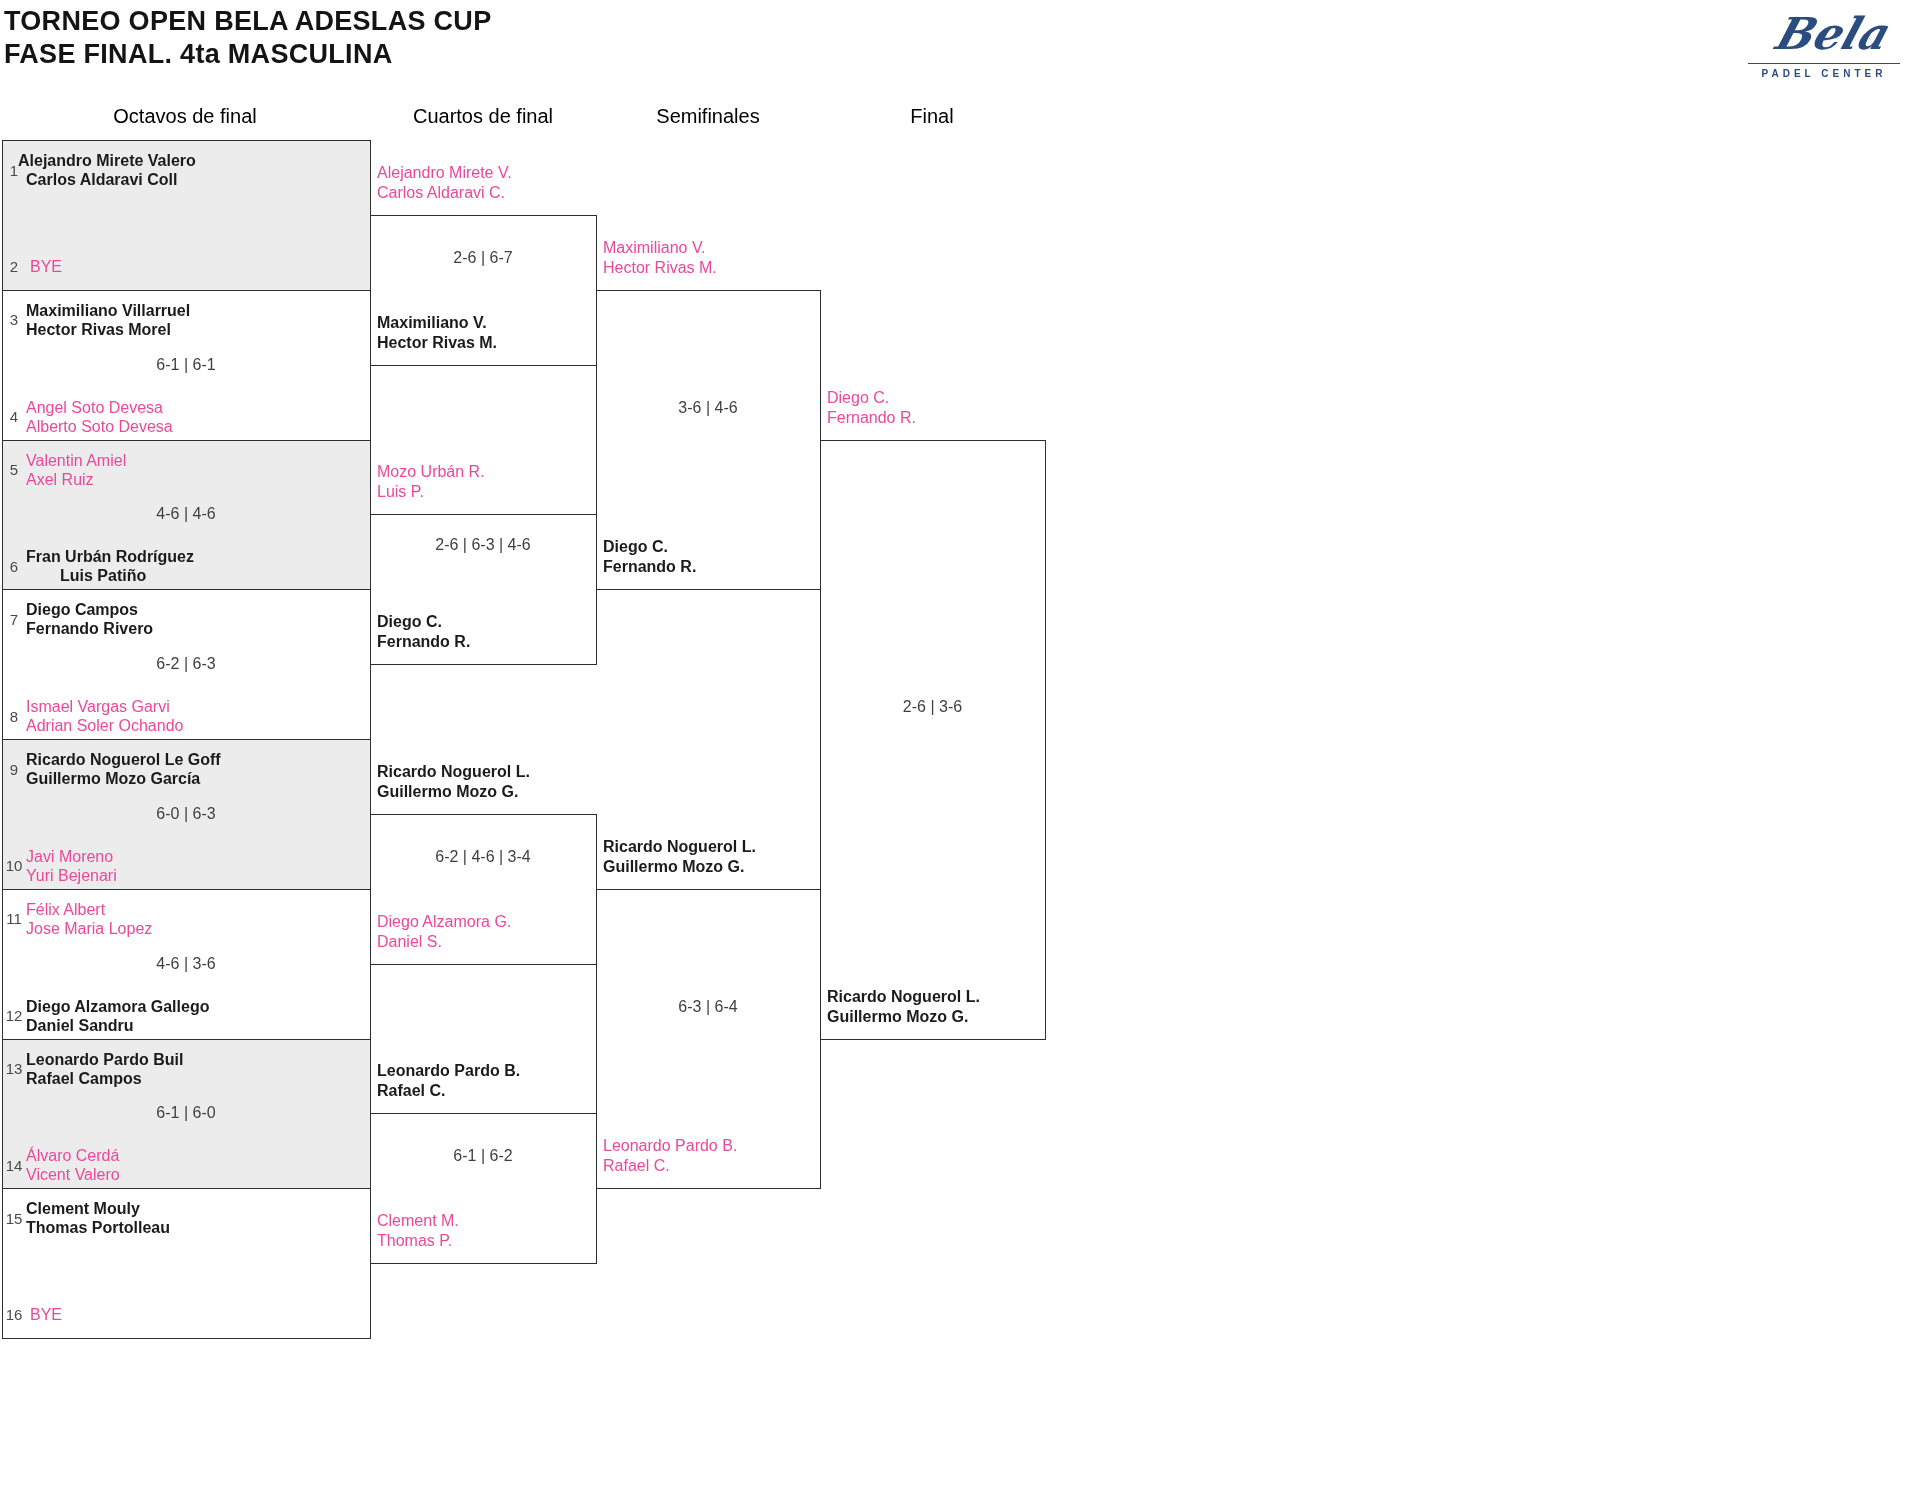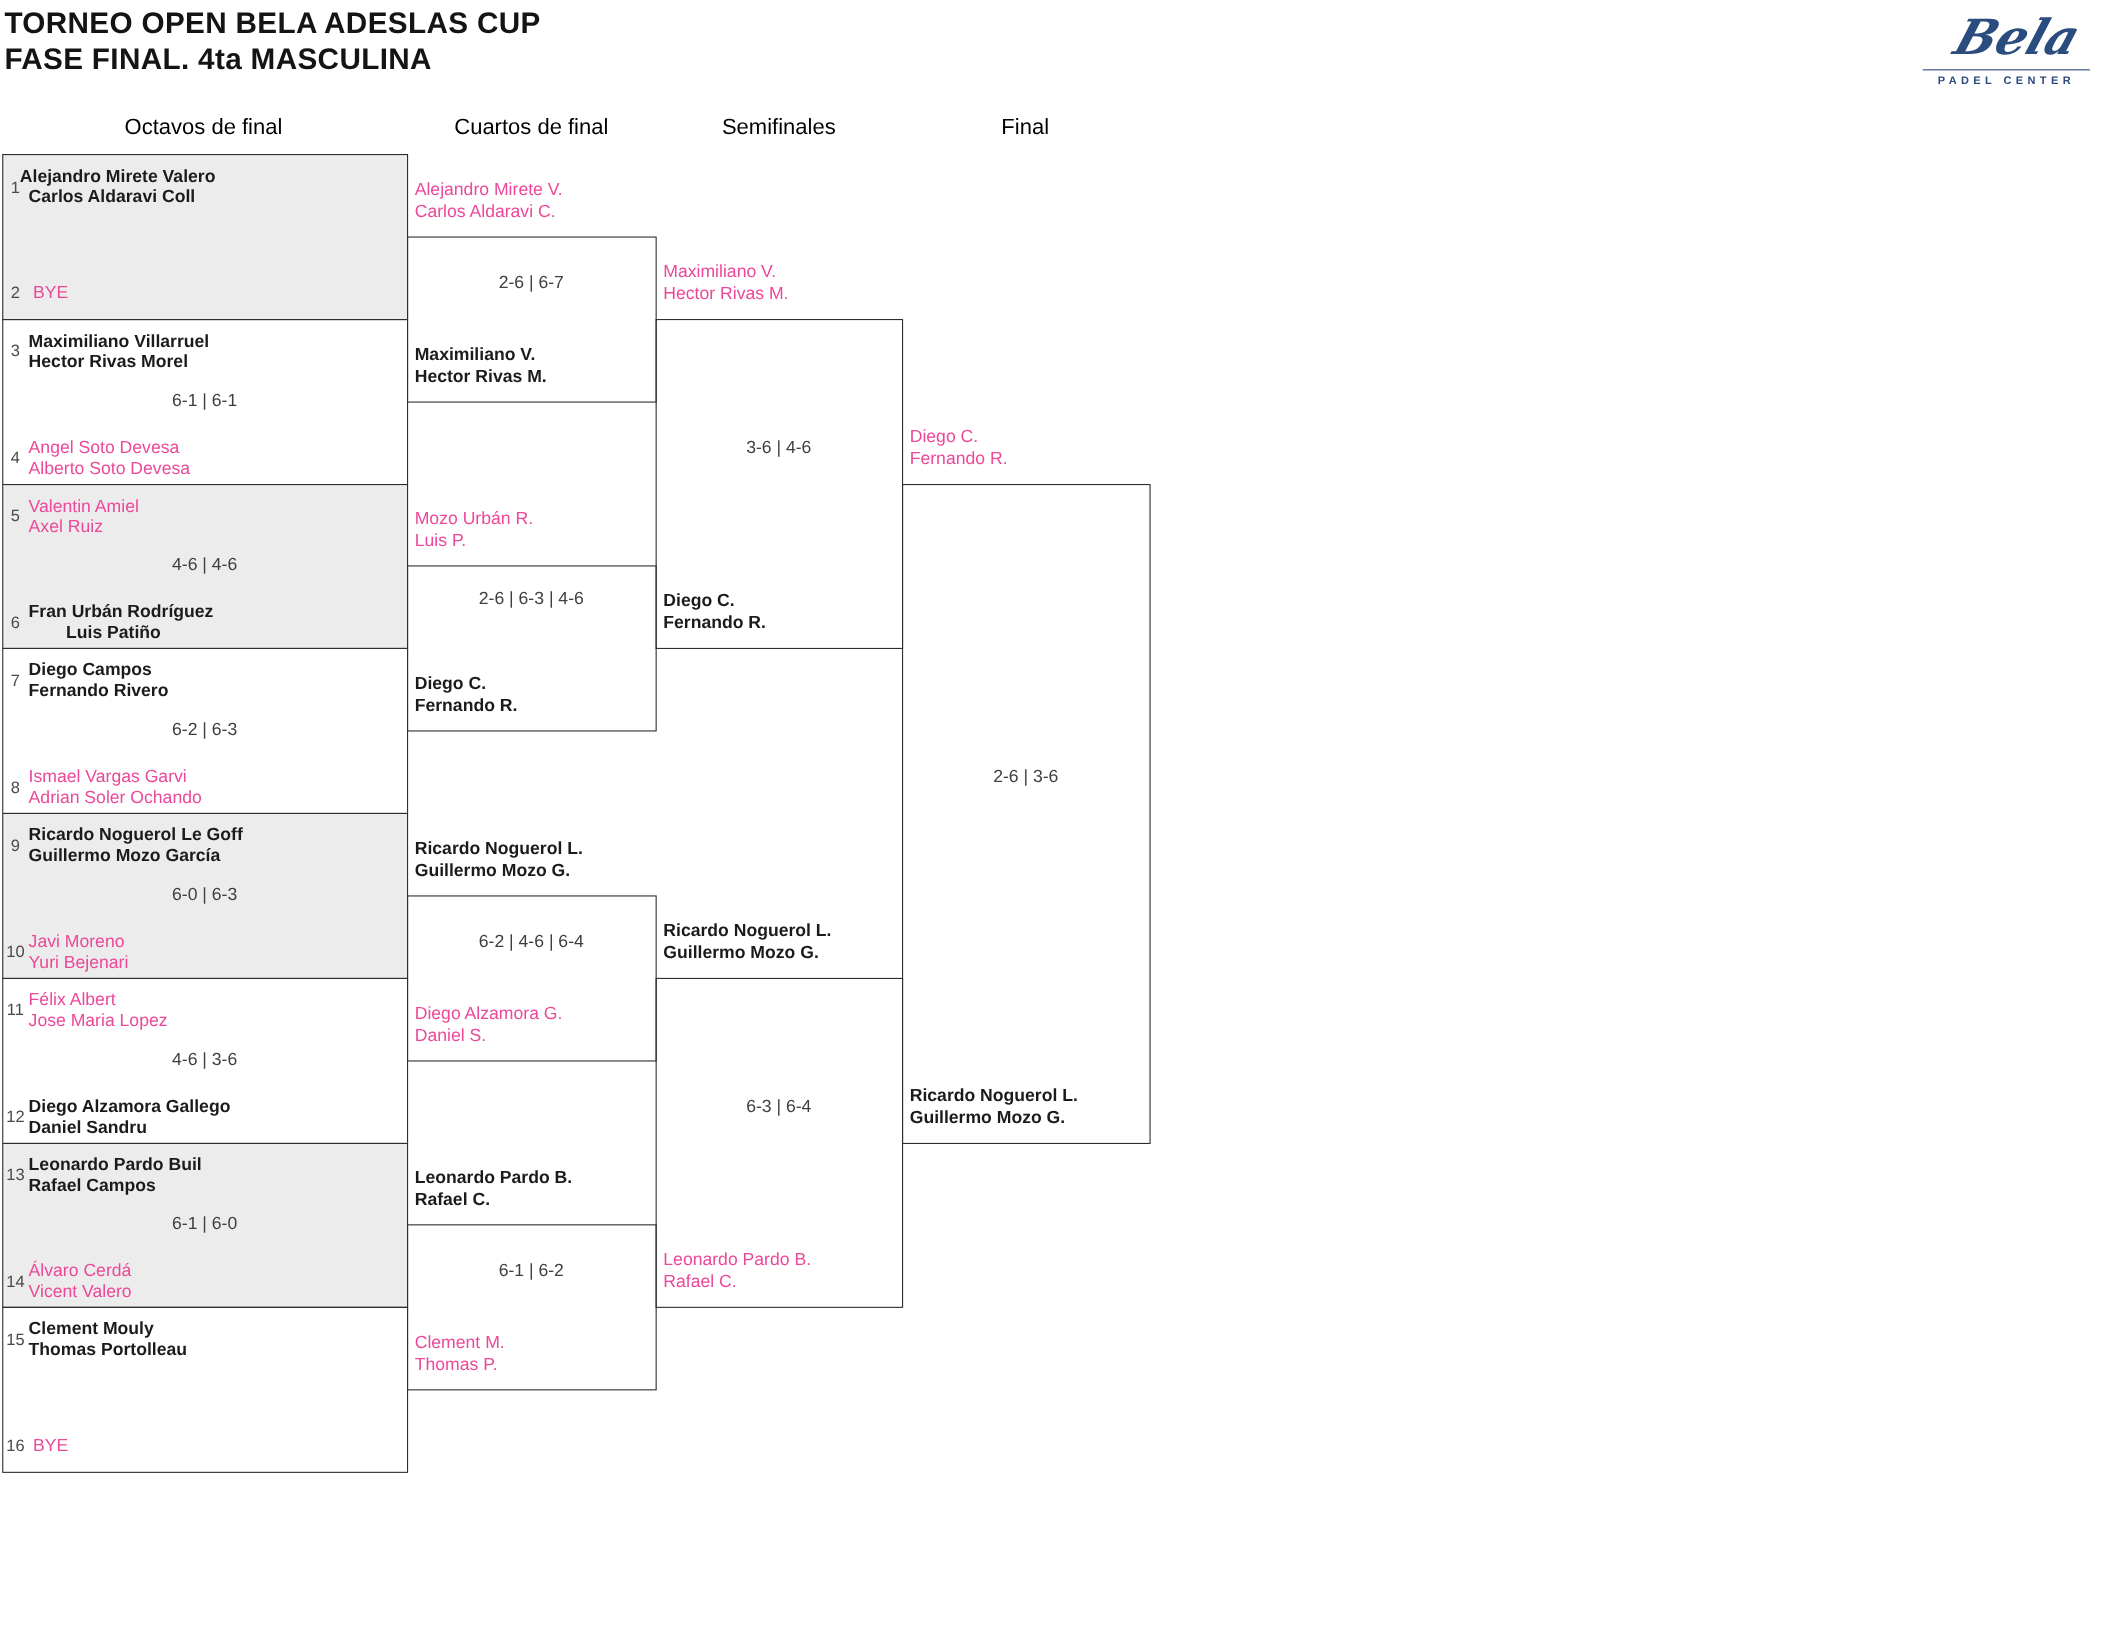--- a/index.html
+++ b/index.html
@@ -139,21 +139,21 @@
       <div class="pline" style="left: 377px; top: 462.375px;">Mozo Urbán R.</div>
       <div class="pline" style="left: 377px; top: 482.375px;">Luis P.</div>
       <div class="pline winner" style="left: 377px; top: 612.125px;">Diego C.</div>
       <div class="pline winner" style="left: 377px; top: 632.125px;">Fernando R.</div>
       <div class="score" style="left: 370px; top: 535px; width: 226px;">2-6 | 6-3 | 4-6</div>
       <div class="box" style="left: 370px; top: 813.875px; width: 227px; height: 150.75px;"></div>
       <div class="pline winner" style="left: 377px; top: 761.875px;">Ricardo Noguerol L.</div>
       <div class="pline winner" style="left: 377px; top: 781.875px;">Guillermo Mozo G.</div>
       <div class="pline" style="left: 377px; top: 911.625px;">Diego Alzamora G.</div>
       <div class="pline" style="left: 377px; top: 931.625px;">Daniel S.</div>
-      <div class="score" style="left: 370px; top: 846.75px; width: 226px;">6-2 | 4-6 | 6-4</div>
+      <div class="score" style="left: 370px; top: 846.75px; width: 226px;">6-2 | 4-6 | 3-4</div>
       <div class="box" style="left: 370px; top: 1113.38px; width: 227px; height: 150.75px;"></div>
       <div class="pline winner" style="left: 377px; top: 1061.38px;">Leonardo Pardo B.</div>
       <div class="pline winner" style="left: 377px; top: 1081.38px;">Rafael C.</div>
       <div class="pline" style="left: 377px; top: 1211.12px;">Clement M.</div>
       <div class="pline" style="left: 377px; top: 1231.12px;">Thomas P.</div>
       <div class="score" style="left: 370px; top: 1146.25px; width: 226px;">6-1 | 6-2</div>
       <div class="box" style="left: 596px; top: 289.75px; width: 225px; height: 300.5px;"></div>
       <div class="pline" style="left: 603px; top: 237.75px;">Maximiliano V.</div>
       <div class="pline" style="left: 603px; top: 257.75px;">Hector Rivas M.</div>
       <div class="pline winner" style="left: 603px; top: 537.25px;">Diego C.</div>

